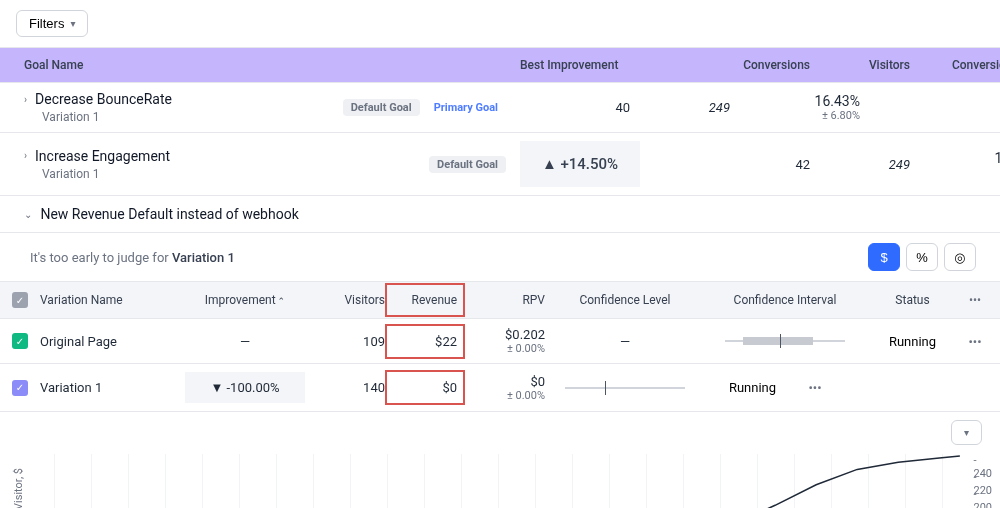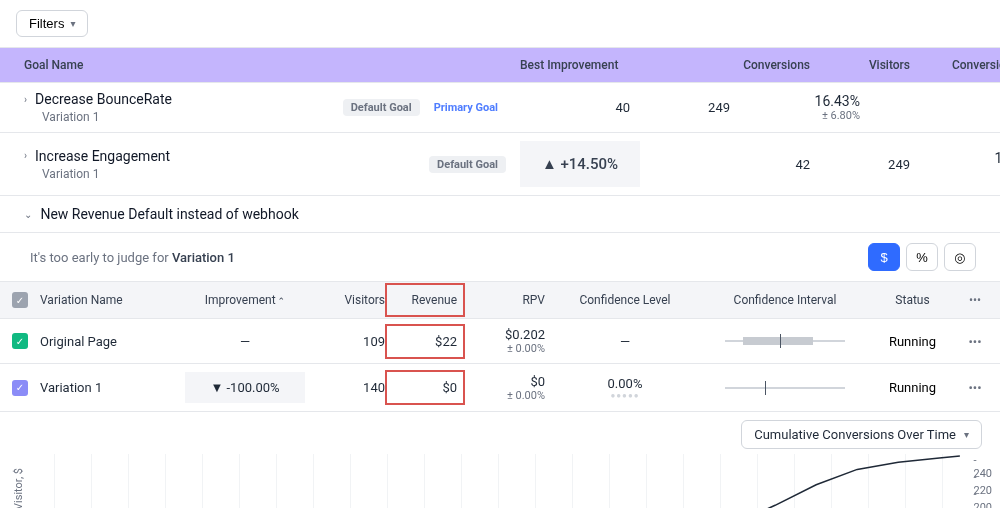--- a/index.html
+++ b/index.html
@@ -16,21 +16,21 @@
   .goal-row .c-name{flex:0 0 340px;padding-left:24px;}
   .goal-row .c-name .title{display:flex;align-items:center;gap:8px;font-size:14px;color:#111827;}
   .goal-row .c-name .sub{font-size:12px;color:#6b7280;margin-top:3px;margin-left:18px;}
   .goal-row .tags{display:flex;gap:6px;justify-content:flex-end;flex:0 0 180px;padding-right:14px;font-weight:bold;}
   .tag{font-size:11px;padding:2px 8px;border-radius:4px;}
   .tag-def{background:#eef0f3;color:#6b7280;}
   .tag-pri{color:#4f7dff;}
   .goal-row .c-best{flex:0 0 180px;}
   .goal-row .best-box{background:#f4f5f8;padding:14px 0;text-align:center;font-size:15px;font-weight:500;color:#374151;width:120px;}
   .goal-row .c-conv{flex:0 0 110px;text-align:right;}
-  .goal-row .c-vis{flex:0 0 100px;text-align:right;}
+  .goal-row .c-vis{flex:0 0 100px;text-align:right;font-style:italic;}
   .goal-row .c-rate{flex:0 0 130px;text-align:right;}
   .goal-row .c-rate .main{font-size:14px;}
   .goal-row .c-rate .pm{font-size:11px;color:#6b7280;}
   .dots5{color:#d1d5db;letter-spacing:1px;font-size:8px;}
   .goal-row .c-more{flex:0 0 24px;}
   .goal-expanded{padding:10px 0 10px 24px;display:flex;align-items:center;gap:8px;font-size:14px;color:#111827;border-bottom:1px solid #e5e7eb;}
   .judge-row{display:flex;align-items:center;justify-content:space-between;padding:10px 24px 10px 30px;font-size:13px;color:#6b7280;}
   .judge-row b{color:#374151;font-weight:500;}
   .mode-btns{display:flex;gap:0;}
   .mode-btn{width:32px;height:28px;border:1px solid #d1d5db;background:#fff;display:flex;align-items:center;justify-content:center;border-radius:6px;margin-left:6px;font-size:13px;}
@@ -205,38 +205,33 @@
   <div class="sc-var">Variation 1</div>
   <div class="sc-imp">
       <div class="imp-box">▼ -100.00%</div>
     </div>
   <div class="sc-vis">140</div>
   <div class="sc-rev red-outline">$0</div>
   <div class="sc-rpv rpv-cell">
       <div class="main">$0</div>
       <div class="pm">± 0.00%</div>
     </div>
-  <div class="sc-confl">
-      <div>0.00%</div>
-      <div class="dots5">●●●●●</div>
-    </div>
   <div adaptor="" class="sc-confi">
       <div class="ci-bar">
         <div class="track"></div>
         <div class="tick" style="left:40px"></div>
       </div>
     </div>
   <div class="sc-status status-run">Running</div>
   <div class="sc-more">•••</div>
 </div>
 
 
 <div class="chart-area">
   <div class="chart-select">
-    <span>Cumulative Conversions Over Time</span>
     <span class="chev">▾</span>
   </div>
   <div class="ylabel">e per Visitor, $</div>
 
   <div class="plot">
 
     <div class="grid-v" style="left:2%"></div>
       <div class="grid-v" style="left:6%"></div>
       <div class="grid-v" style="left:10%"></div>
       <div class="grid-v" style="left:14%"></div>

